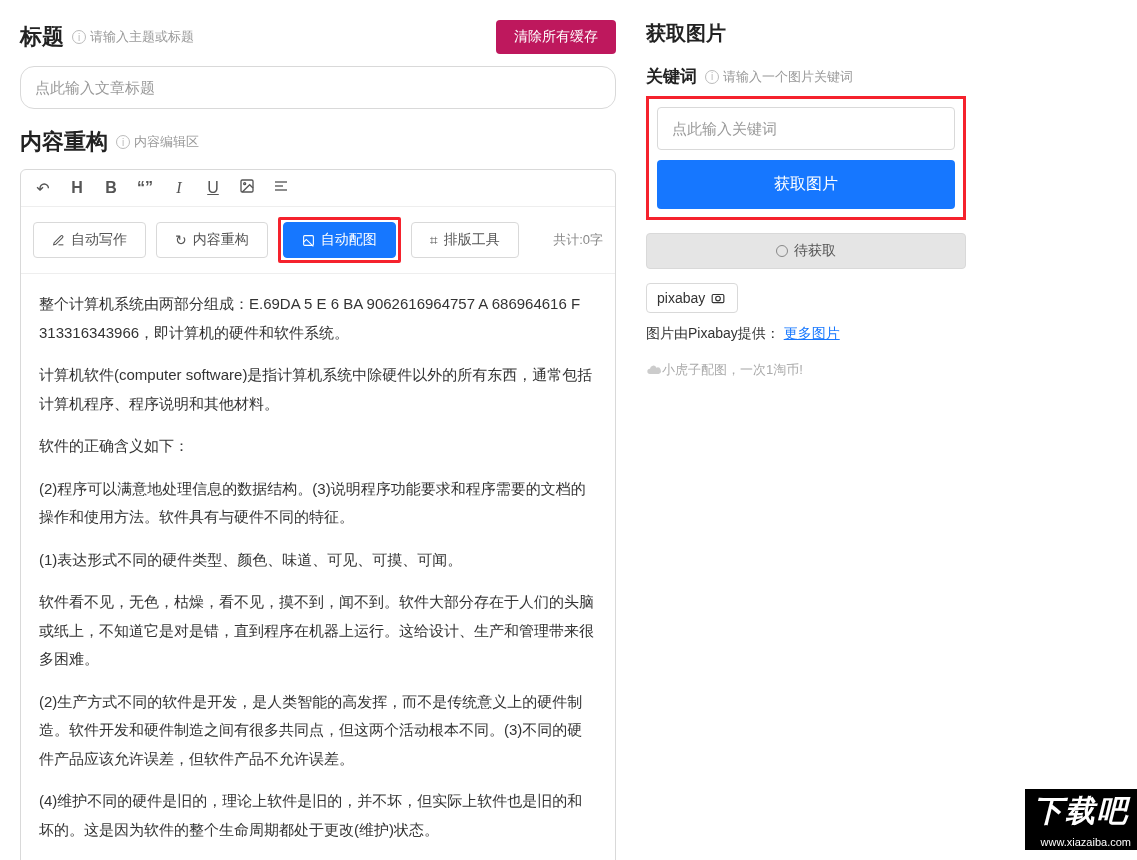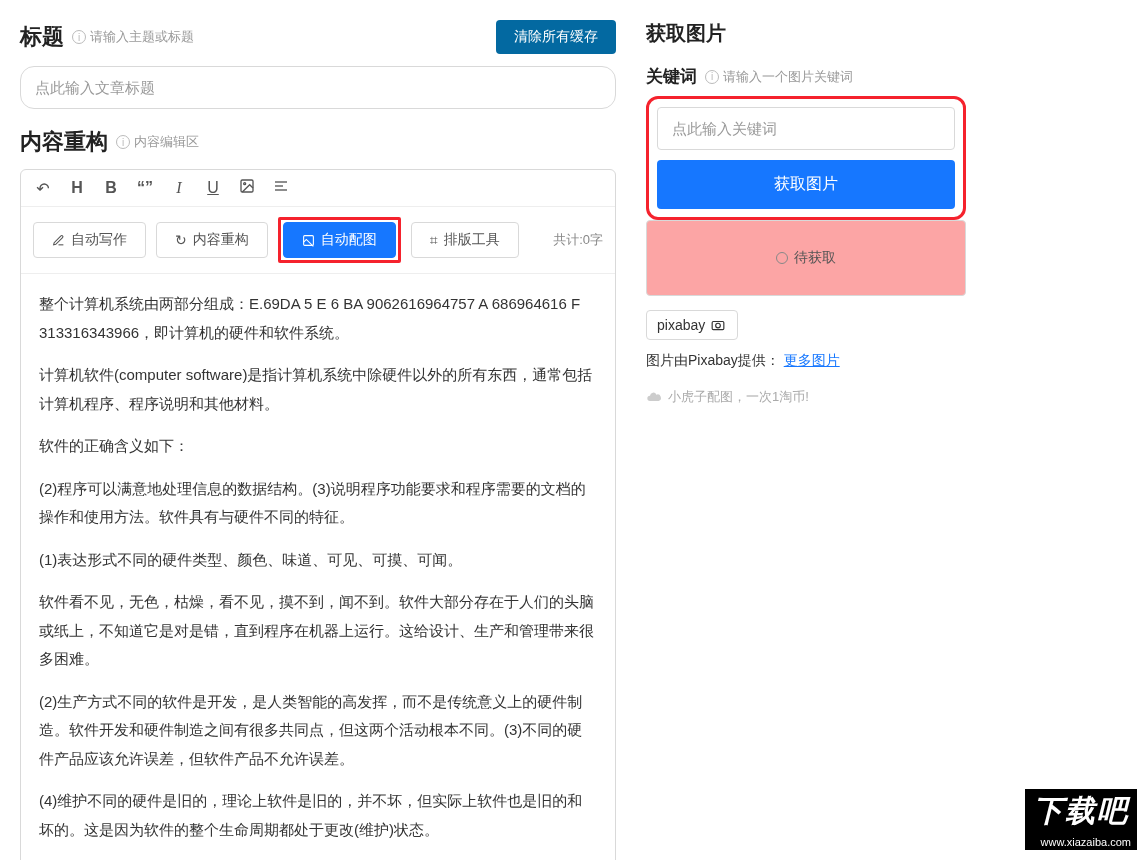--- a/index.html
+++ b/index.html
@@ -5,45 +5,45 @@
 * { box-sizing: border-box; margin: 0; padding: 0; }
 body { font-family: -apple-system, "PingFang SC", "Microsoft YaHei", sans-serif; background: #fff; color: #333; font-size: 14px; }
 .container { display: flex; width: 986px; height: 860px; }
 .main { flex: 1; padding: 20px 20px 0 20px; }
 .sidebar { width: 350px; padding: 20px 20px 0 10px; }
 .section-header { display: flex; align-items: center; justify-content: space-between; margin-bottom: 12px; }
 .section-title { font-size: 22px; font-weight: 600; color: #222; display: flex; align-items: center; gap: 8px; }
 .hint { font-size: 13px; color: #999; font-weight: 400; display: flex; align-items: center; gap: 4px; }
 .hint-icon { display: inline-flex; width: 14px; height: 14px; border: 1px solid #bbb; border-radius: 50%; align-items: center; justify-content: center; font-size: 10px; color: #bbb; }
 .btn { border: none; border-radius: 4px; padding: 8px 18px; font-size: 14px; cursor: pointer; display: inline-flex; align-items: center; gap: 6px; }
-.btn-primary { background: #0369a1; color: #fff; }
+.btn-primary { background: #be185d; color: #fff; }
 .btn-default { background: #fff; color: #555; border: 1px solid #d9d9d9; }
 .btn-active { background: #1677ff; color: #fff; border: 1px solid #1677ff; }
 .title-input { width: 100%; border: 1px solid #d9d9d9; border-radius: 14px; padding: 12px 14px; font-size: 15px; color: #555; margin-bottom: 18px; }
 .title-input::placeholder { color: #999; }
 .editor-box { border: 1px solid #d9d9d9; border-radius: 6px; }
 .toolbar { border-bottom: 1px solid #eee; padding: 8px 12px; display: flex; align-items: center; gap: 14px; }
 .tool-icon { color: #555; font-size: 16px; cursor: pointer; width: 20px; text-align: center; }
 .action-row { display: flex; align-items: center; padding: 10px 12px; gap: 10px; border-bottom: 1px solid #eee; }
 .action-row .spacer { flex: 1; }
 .word-count { color: #888; font-size: 13px; }
 .highlight-box { border: 3px solid #f5222d; border-radius: 2px; padding: 2px; }
 .content-area { padding: 16px 18px; line-height: 1.9; font-size: 15px; color: #333; }
 .content-area p { margin-bottom: 14px; }
 .sidebar .section-title { font-size: 20px; }
-.keyword-box { border: 3px solid #f5222d; border-radius: 12px; padding: 8px; margin-top: 8px; margin-bottom: 0; }
+.keyword-box { border: 3px solid #f5222d; border-radius: 0; padding: 8px; margin-top: 8px; margin-bottom: 13px; }
 .keyword-input { width: 100%; border: 1px solid #d9d9d9; border-radius: 4px; padding: 12px 14px; font-size: 15px; margin-bottom: 10px; }
 .keyword-input::placeholder { color: #999; }
 .fetch-btn { width: 100%; background: #1677ff; color: #fff; border: none; border-radius: 4px; padding: 14px 0; font-size: 16px; cursor: pointer; }
-.pending-btn { width: 100%; background: #fca5a5; border: 1px solid #d9d9d9; border-radius: 4px; padding: 28px 0; font-size: 14px; color: #555; cursor: pointer; display: flex; align-items: center; justify-content: center; gap: 6px; margin-bottom: 14px; }
+.pending-btn { width: 100%; background: #e5e5e5; border: 1px solid #d9d9d9; border-radius: 4px; padding: 8px 0; font-size: 14px; color: #555; cursor: pointer; display: flex; align-items: center; justify-content: center; gap: 6px; margin-bottom: 14px; }
 .circle-icon { width: 12px; height: 12px; border: 1.5px solid #888; border-radius: 50%; display: inline-block; }
 .pixabay-badge { display: inline-flex; align-items: center; gap: 4px; border: 1px solid #d9d9d9; border-radius: 4px; padding: 6px 10px; font-size: 14px; margin-bottom: 12px; }
 .provider-line { font-size: 14px; color: #333; margin-bottom: 18px; }
 .provider-line a { color: #1677ff; text-decoration: underline; }
-.footer-note { font-size: 13px; color: #aaa; display: flex; align-items: center; gap: 6px; }
+.footer-note { font-size: 13px; color: #aaa; display: flex; align-items: center; }
 .watermark { position: fixed; right: 0; bottom: 10px; font-family: sans-serif; }
 .watermark .big { background: #000; color: #fff; font-size: 30px; font-weight: 900; padding: 2px 8px; font-style: italic; letter-spacing: 2px; }
 .watermark .url { background: #000; color: #fff; font-size: 11px; padding: 2px 6px; text-align: right; }
 .icon-svg { width: 16px; height: 16px; }
 </style>
 </head>
 <body>
 
 <div class="container">
   <div class="main">

